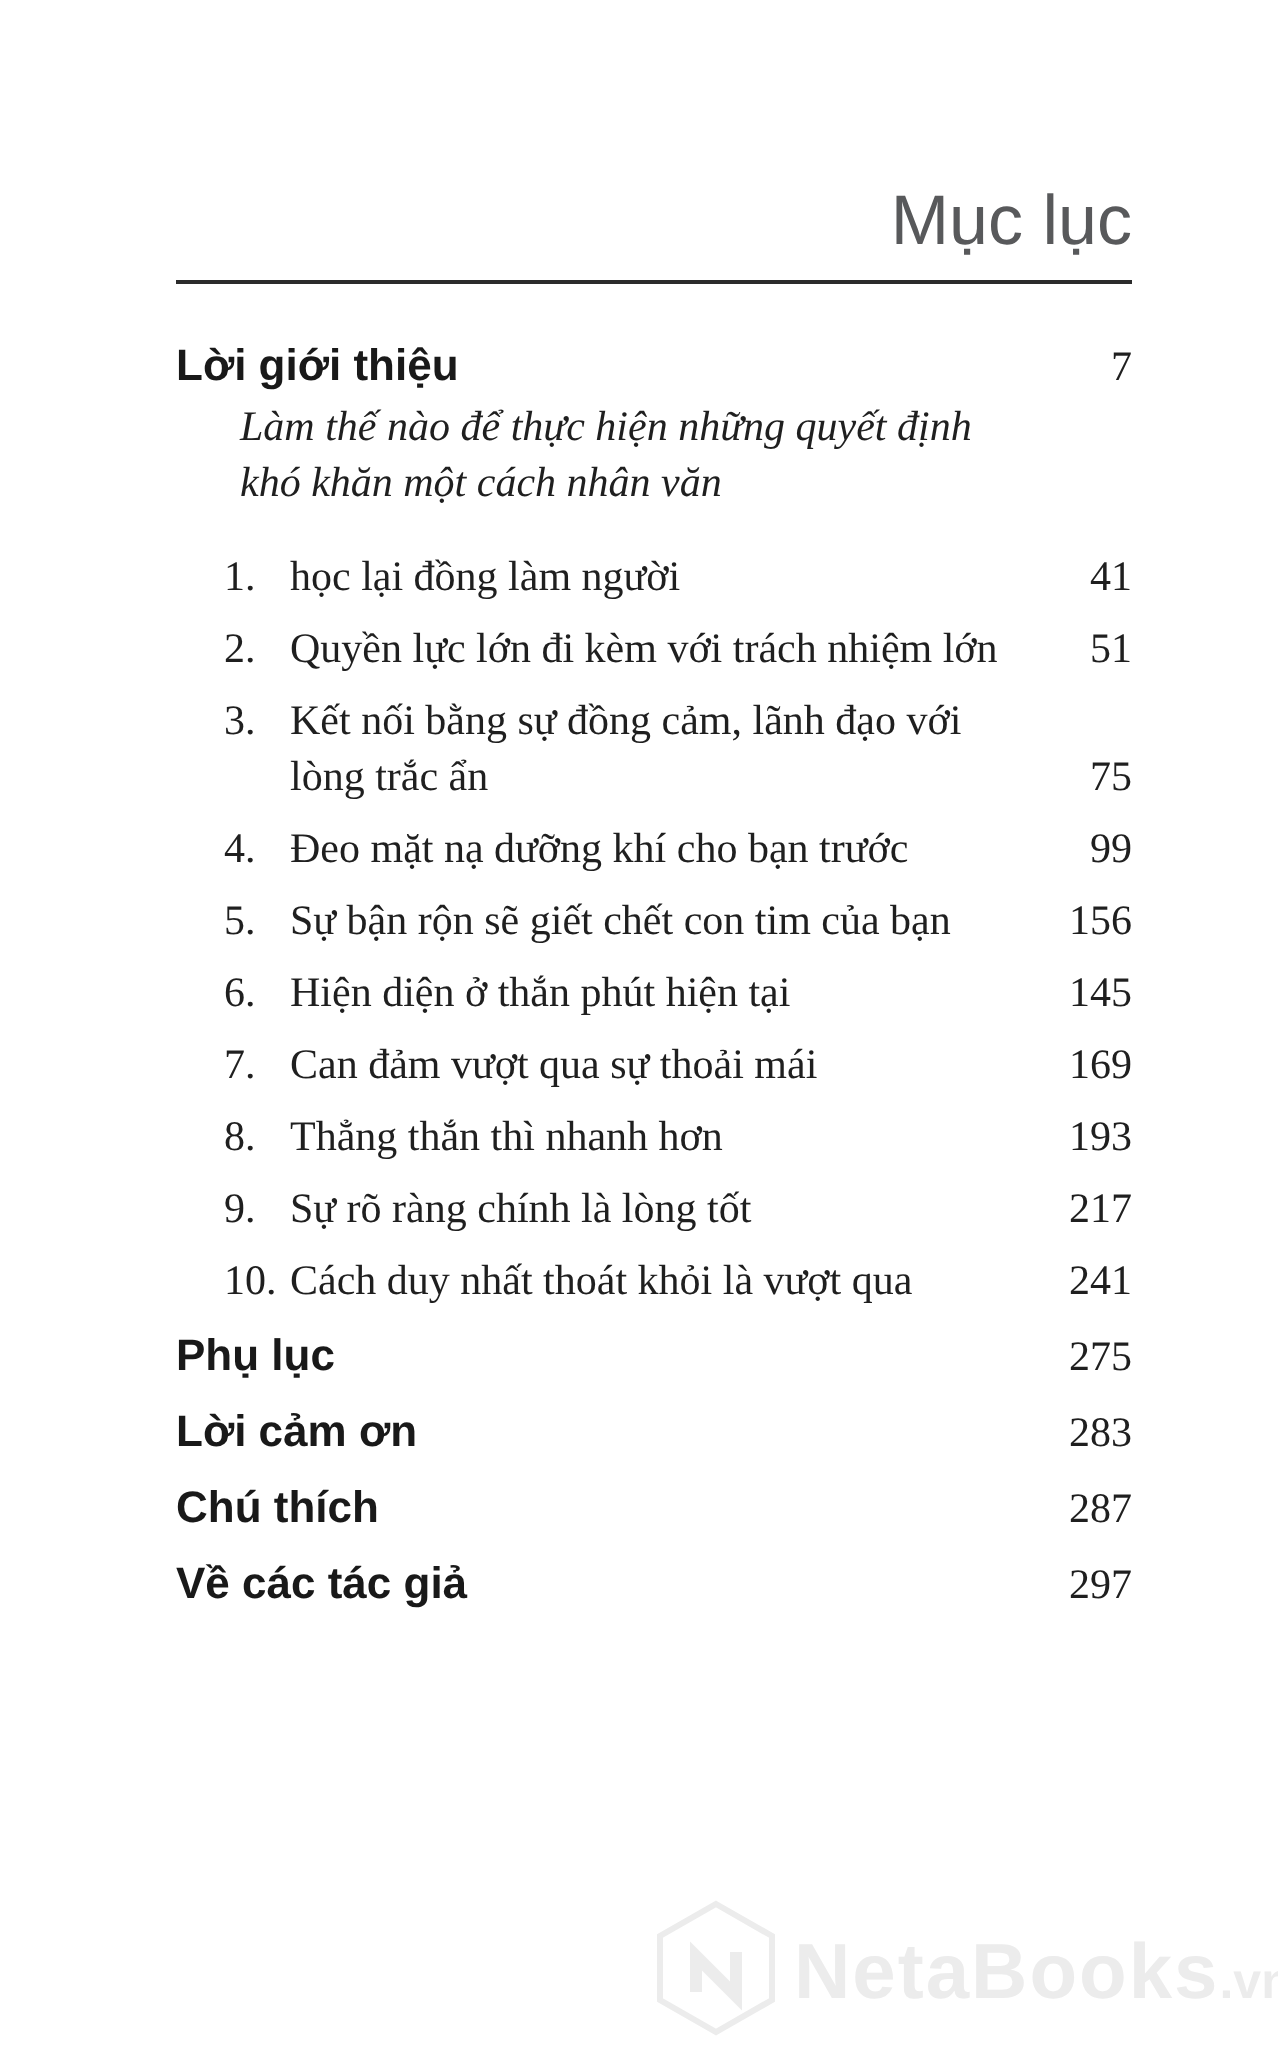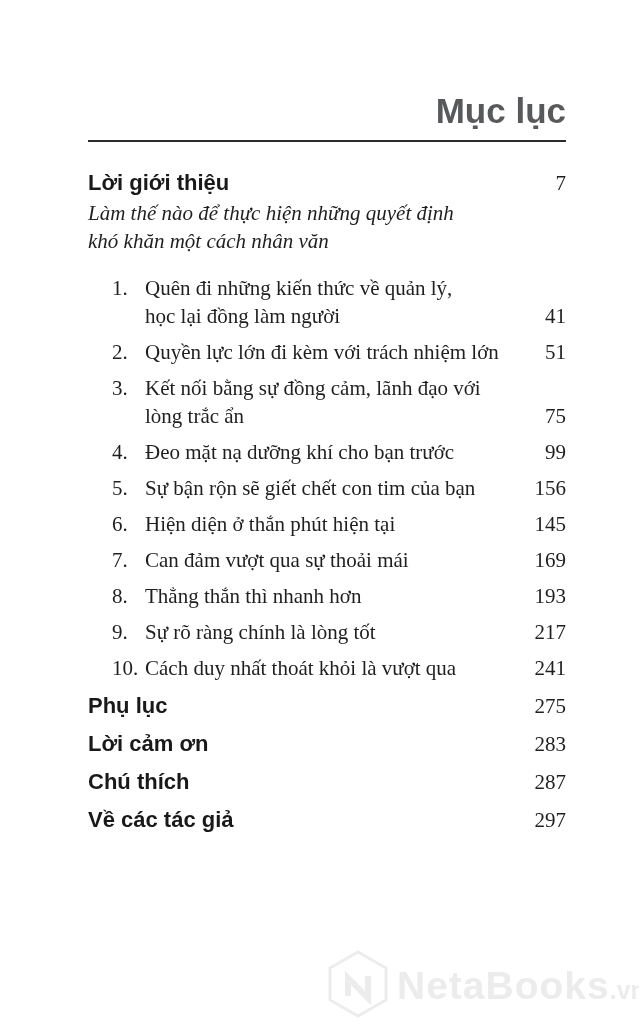--- a/index.html
+++ b/index.html
@@ -16,21 +16,21 @@
   .content {
     position: absolute;
     left: 88px;
     right: 73px;
     top: 0;
   }
   .toc-title {
     margin-top: 92px;
     text-align: right;
     font-family: "Liberation Sans", sans-serif;
-    font-weight: bold;
+    font-weight: normal;
     font-size: 35px;
     line-height: 1.1;
     color: #58595b;
   }
   .toc-rule {
     margin-top: 9px;
     border: none;
     border-top: 2px solid #2b2b2b;
     height: 0;
   }
@@ -54,21 +54,21 @@
     line-height: 28px;
     color: #1f1f1f;
   }
   .sec-sub {
     font-style: italic;
     font-size: 21px;
     line-height: 28px;
     margin-top: 2px;
     color: #1f1f1f;
   }
-  .sec-sub .line { display: block; }
+  .sec-sub .line { display: block; margin-left: 32px; }
   .toc-list { margin-top: 19px; }
   .chapter {
     display: flex;
     margin-top: 8px;
     font-size: 21px;
     line-height: 28px;
   }
   .chapter-num {
     align-self: flex-start;
     margin-left: 24px;
@@ -127,21 +127,20 @@
         <span class="line">Làm thế nào để thực hiện những quyết định</span>
         <span class="line">khó khăn một cách nhân văn</span>
       </div>
     </div>
 
     <div class="toc-list">
 
       <div class="chapter">
         <span class="chapter-num">1.</span>
         <span class="chapter-text">
-          <span class="line">Quên đi những kiến thức về quản lý,</span>
           <span class="line">học lại đồng làm người</span>
         </span>
         <span class="chapter-pg pg">41</span>
       </div>
 
       <div class="chapter">
         <span class="chapter-num">2.</span>
         <span class="chapter-text">
           <span class="line">Quyền lực lớn đi kèm với trách nhiệm lớn</span>
         </span>

